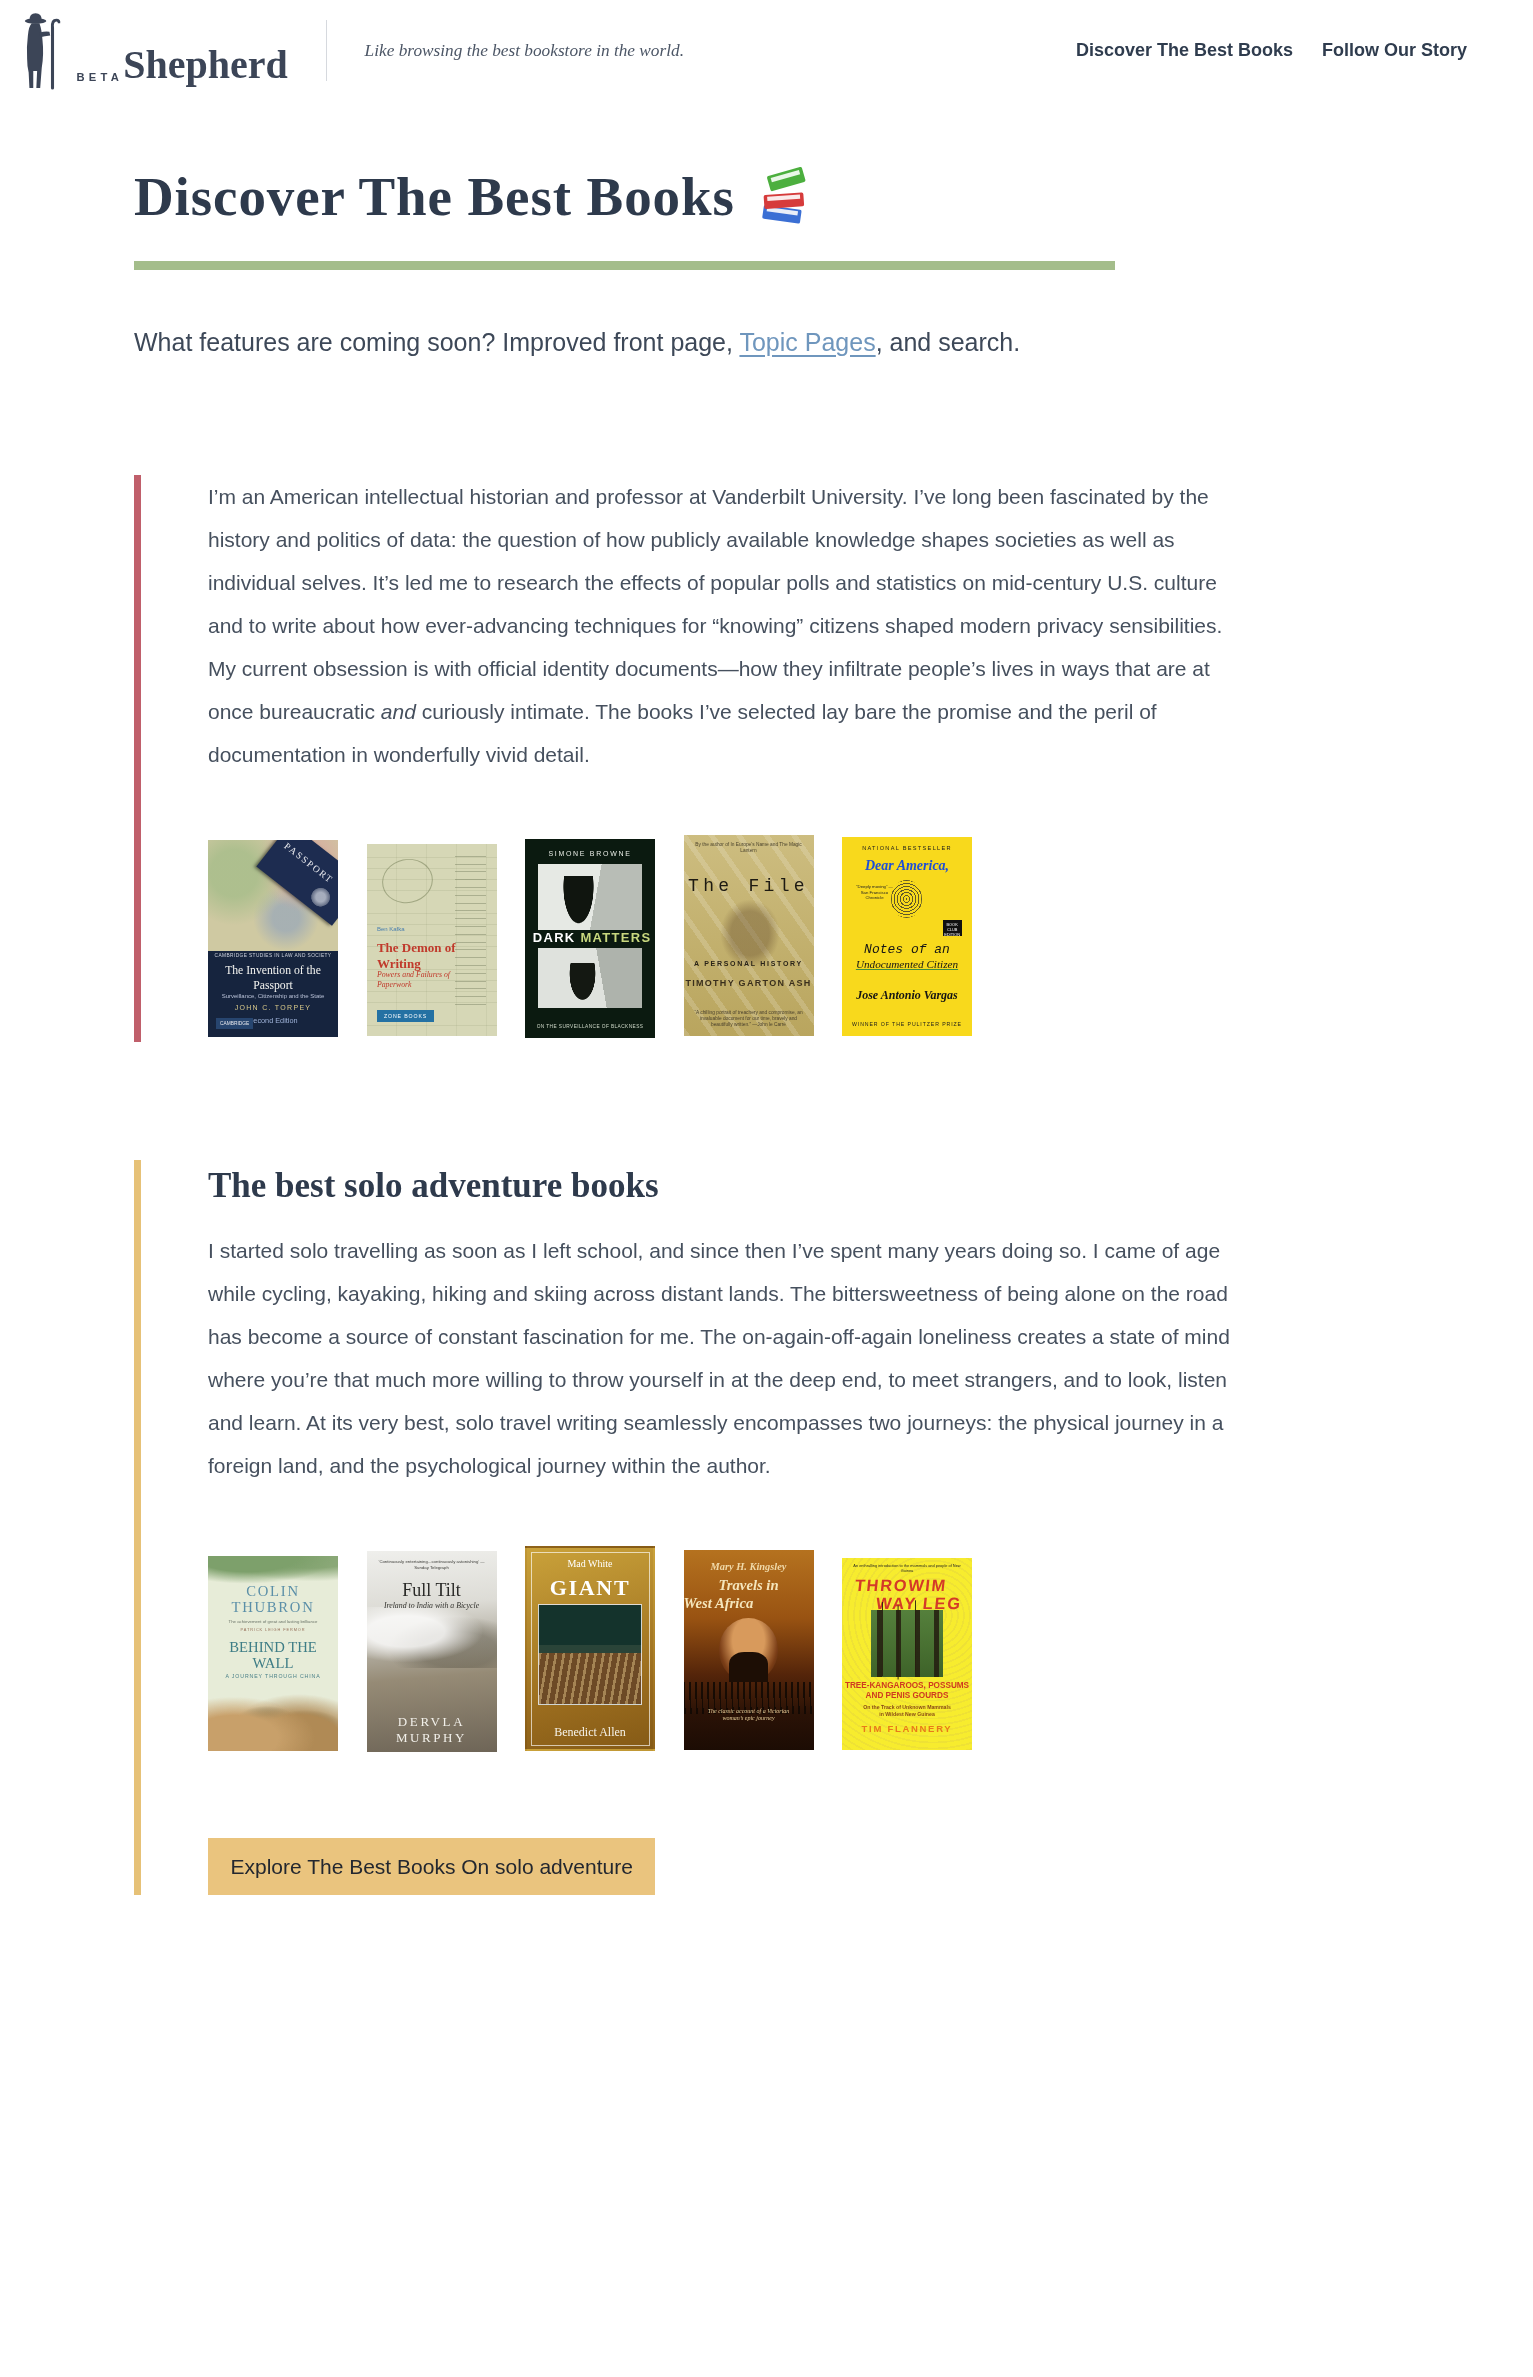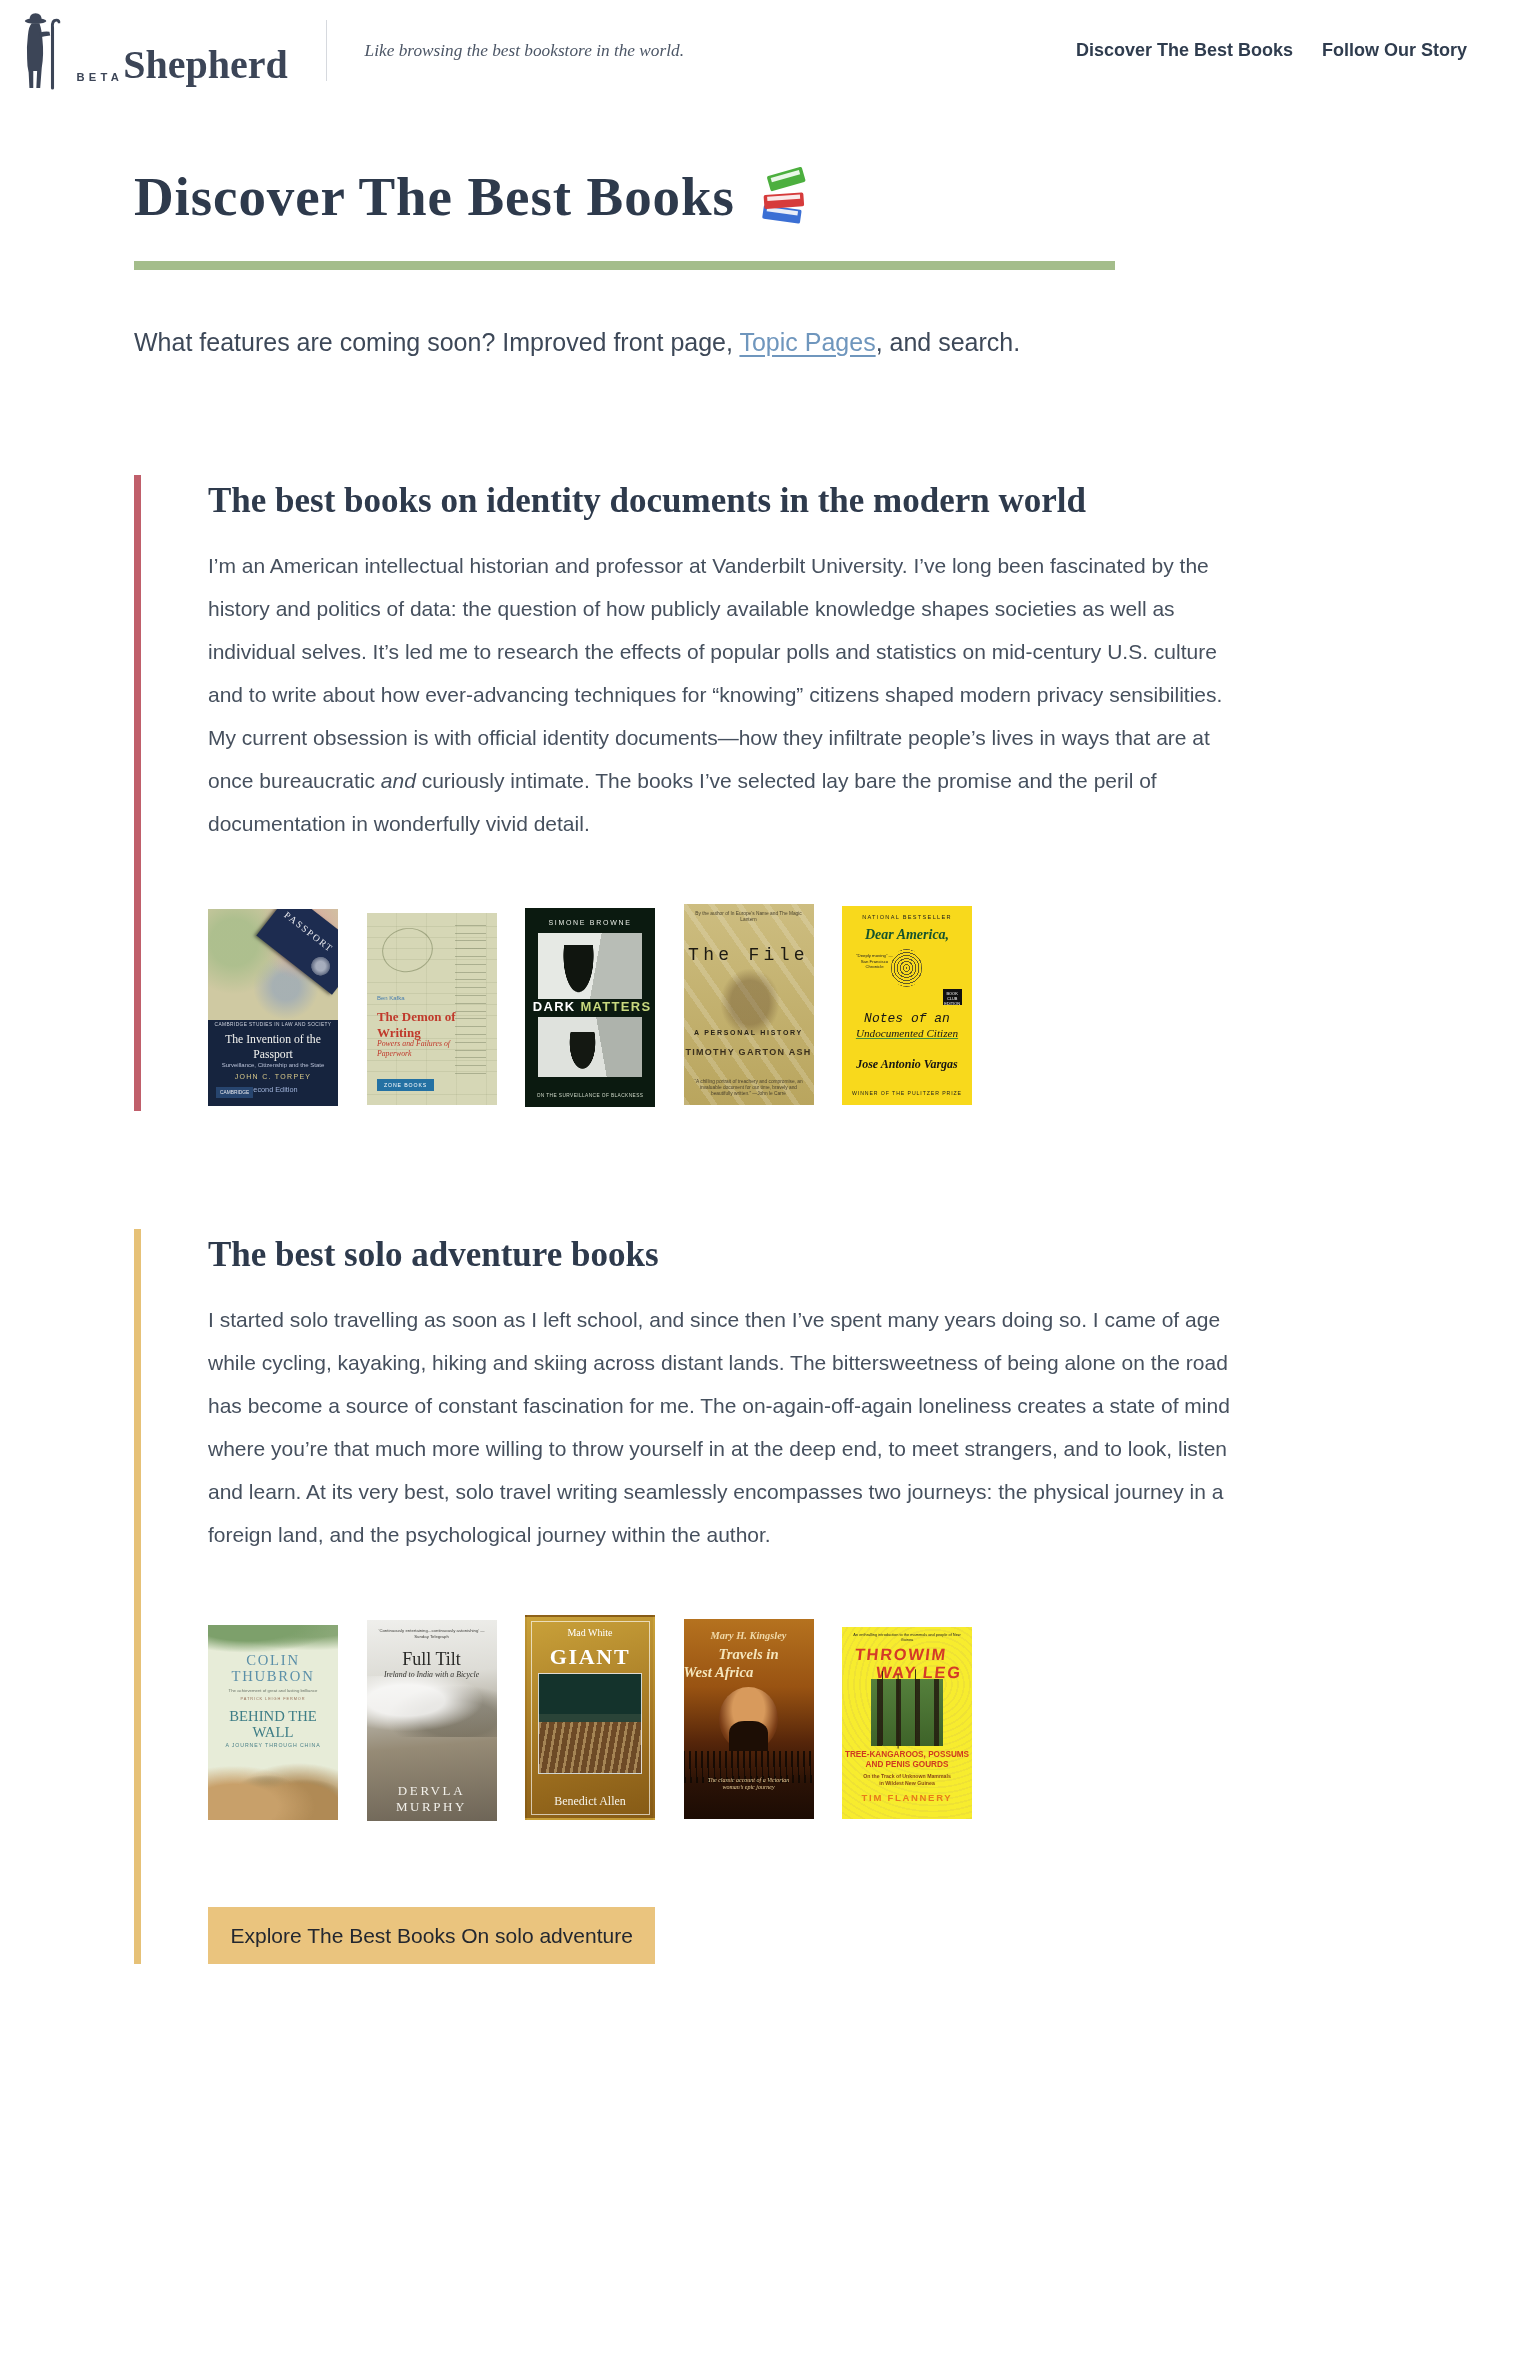--- a/index.html
+++ b/index.html
@@ -113,21 +113,21 @@
   .b14-tag { top:3.5%; text-align:center; font-size:4.8px; color:#4d452e; padding:0 8.6px; }
   .b14-title { top:20%; text-align:center; color:#1d1a12; font-family:"Liberation Mono", monospace;
     font-size:18px; letter-spacing:4.3px; }
   .b14-sub { top:62%; text-align:center; color:#2a2418; font-size:7px; font-weight:700; letter-spacing:1.7px; }
   .b14-auth { top:71%; text-align:center; color:#3a2f1c; font-size:9px; font-weight:700; letter-spacing:1.3px; }
   .b14-quote { bottom:4%; position:absolute; left:0; right:0; text-align:center; font-size:4.8px;
     color:#4a412c; padding:0 8.6px; }
 
   .b15 { height:199px; margin-top:1.7px; background:#f8d91c; }
   .b15-badge { top:4%; text-align:center; font-size:5.6px; letter-spacing:1.3px; color:#1c1c1c; }
-  .b15-title { top:10%; text-align:center; color:#14532d; font-family:"Liberation Serif", serif;
+  .b15-title { top:10%; text-align:center; color:#1d4ed8; font-family:"Liberation Serif", serif;
     font-style:italic; font-weight:700; font-size:14px; }
   .b15-blurb { top:24%; left:8%; width:34%; font-size:4.3px; color:#222; position:absolute; text-align:center; }
   .b15-print { position:absolute; top:22%; left:38%; width:31px; height:38px; border-radius:50%;
     background:repeating-radial-gradient(circle at 50% 50%, rgba(45,45,45,.75) 0 0.9px, transparent 0.9px 3px); }
   .b15-box { position:absolute; top:42%; right:8%; width:19px; height:15.6px; background:#111;
     color:#fff; font-size:3.9px; text-align:center; padding-top:2.6px; }
   .b15-n1 { top:53%; text-align:center; color:#161616; font-family:Liberation Mono, monospace;
     font-style:italic; font-size:13px; }
   .b15-n2 { top:60.5%; text-align:center; color:#161616; font-family:"Liberation Serif", serif;
     font-style:italic; font-size:11.2px; text-decoration:underline; text-decoration-color:#3f8f3f; }
@@ -264,21 +264,20 @@
         <rect x="24" y="9" width="34" height="5" fill="#eaf7e8"></rect>
       </g>
     </svg>
   </h1>
   <div class="green-bar"></div>
 
 
   <p class="intro second"><span>What features are coming soon? Improved front page, </span><a href="#" class="inline-link">Topic Pages</a><span>, and search.</span></p>
 
   <section class="rose">
-    <h2>The best books on identity documents in the modern world</h2>
     <p class="sect-body"><span>I’m an American intellectual historian and professor at Vanderbilt University. I’ve long been fascinated by the history and politics of data: the question of how publicly available knowledge shapes societies as well as individual selves. It’s led me to research the effects of popular polls and statistics on mid-century U.S. culture and to write about how ever-advancing techniques for “knowing” citizens shaped modern privacy sensibilities. My current obsession is with official identity documents—how they infiltrate people’s lives in ways that are at once bureaucratic </span><em>and</em><span> curiously intimate. The books I’ve selected lay bare the promise and the peril of documentation in wonderfully vivid detail.</span></p>
 
     <div class="books-row">
       <div class="bk b11">
         <div class="b11-map">
           <div class="b11-passport">
             <b>PASSPORT</b>
             <i class="b11-emblem"></i>
           </div>
         </div>

